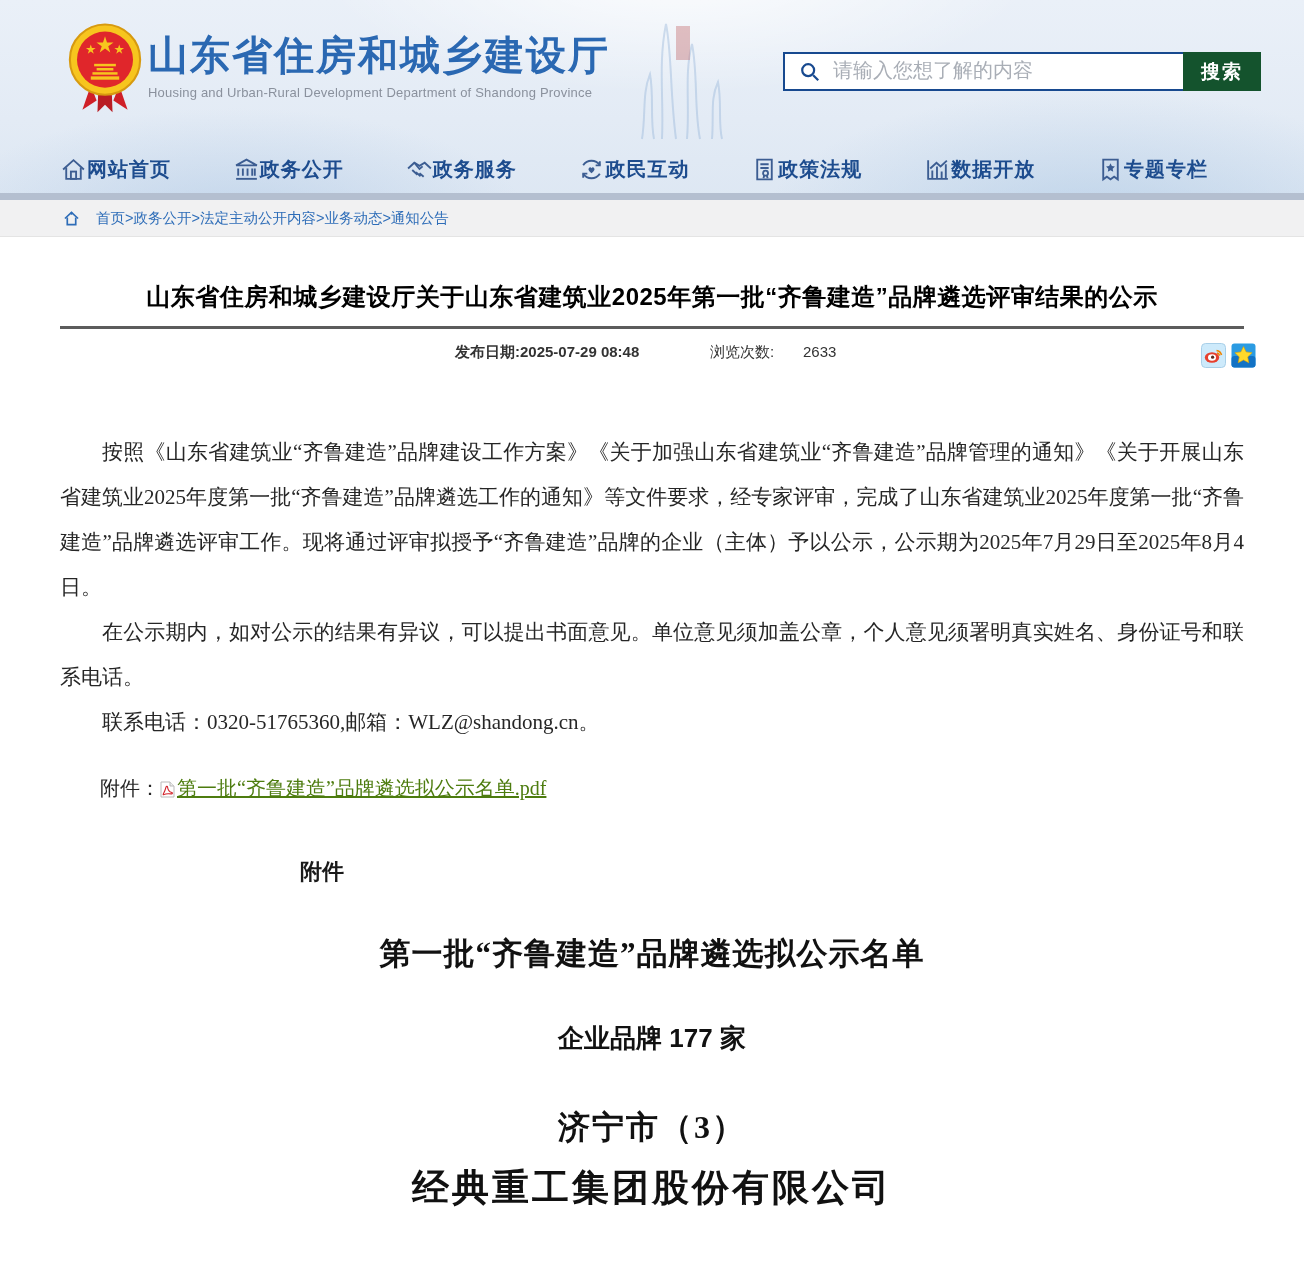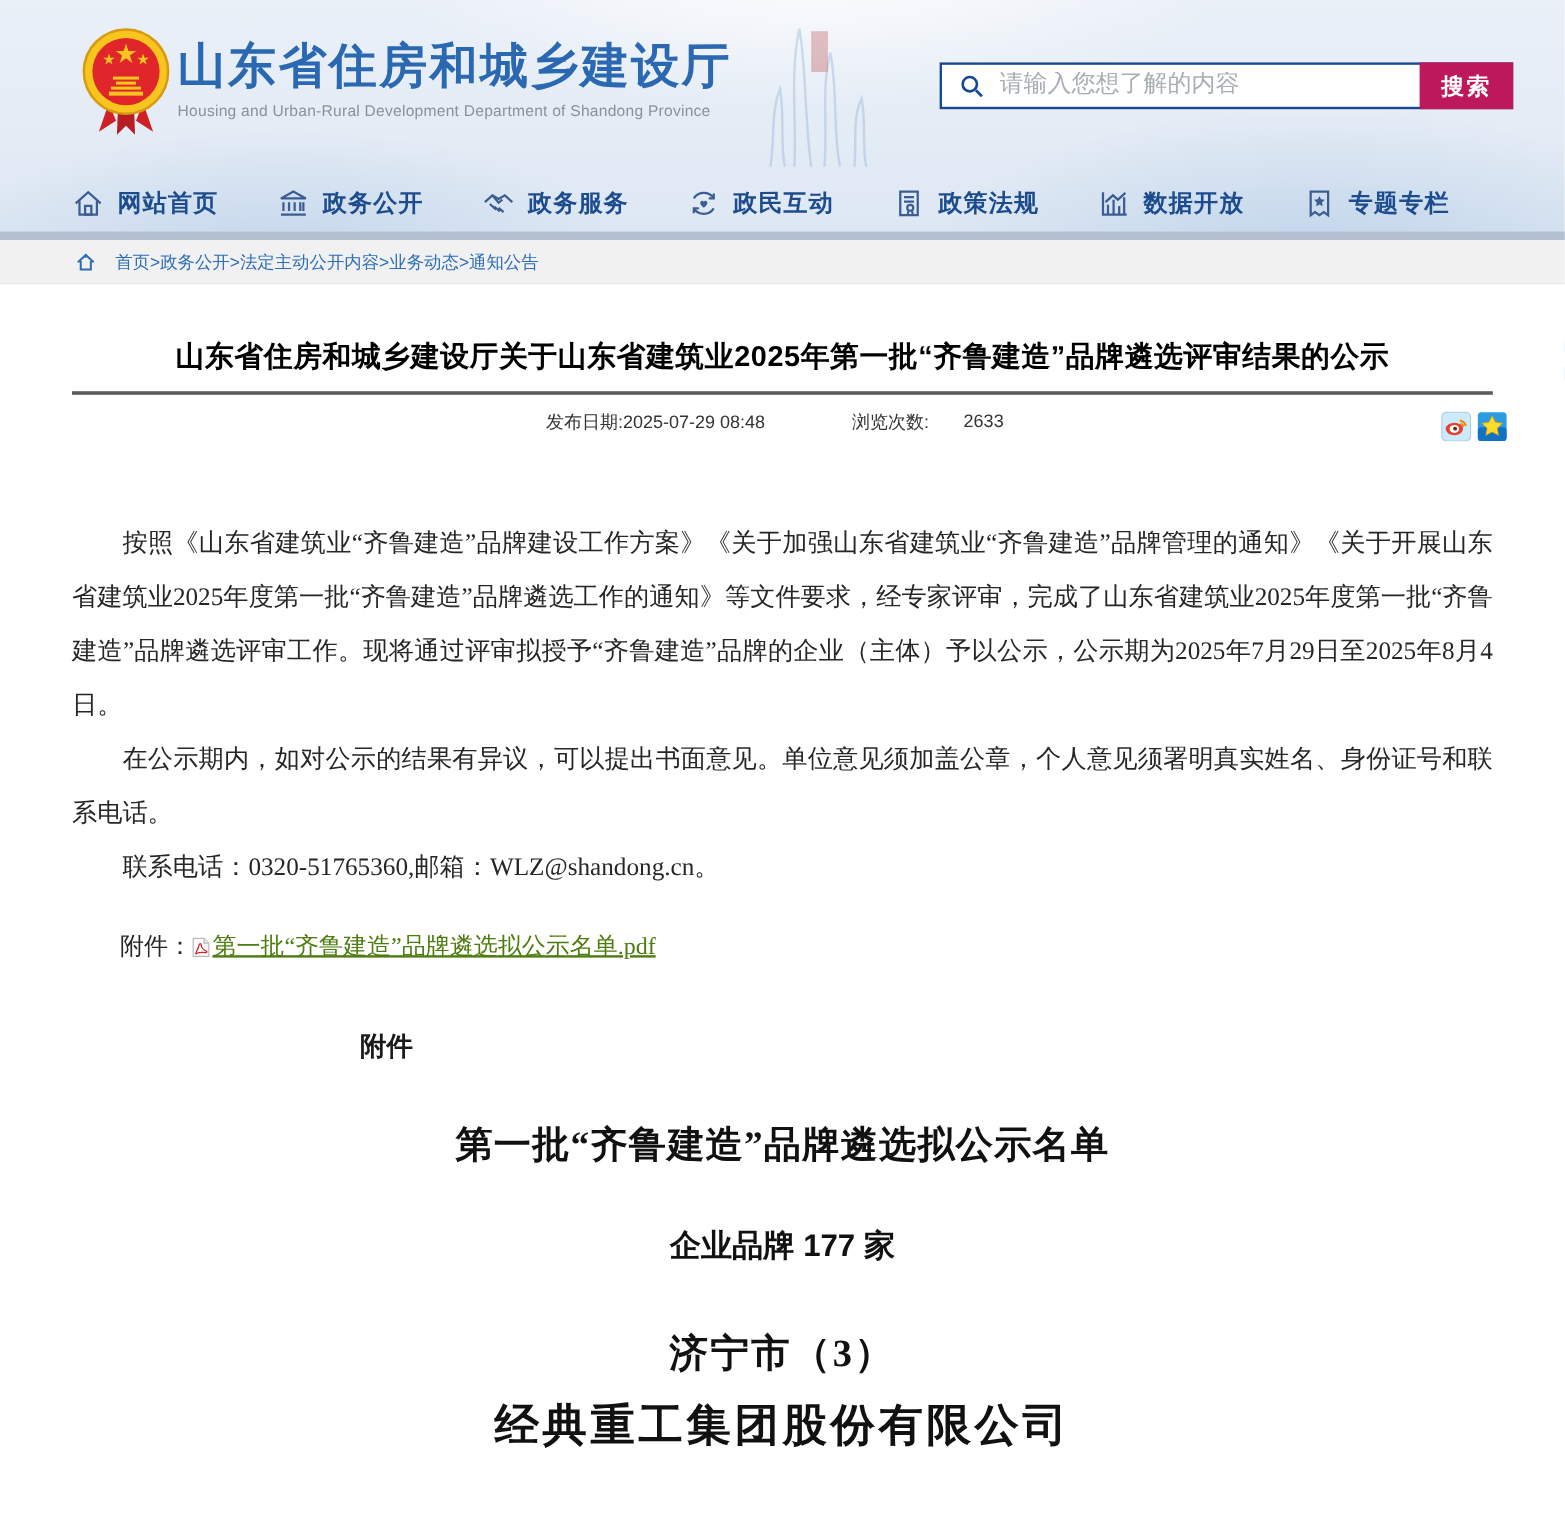--- a/index.html
+++ b/index.html
@@ -26,46 +26,46 @@
 
   .searchbar {
     position:absolute; left:783px; top:52px; width:478px; height:39px;
     background:#fff; border:2px solid #17498f; display:flex; align-items:center;
   }
   .search-glass { margin:0 12px 0 14px; flex:0 0 auto; display:flex; }
   .search-input { flex:1; border:none; outline:none; font-size:20px; color:#333; background:transparent; font-family:Liberation Mono, monospace; }
   .search-input::placeholder { color:#a9aeb6; }
   .search-btn {
     width:78px; height:39px; margin:-2px -2px -2px 0; border:none; cursor:pointer;
-    background:#be185d; color:#fff; font-size:19px; font-weight:bold; letter-spacing:2px;
+    background:#14532d; color:#fff; font-size:19px; font-weight:bold; letter-spacing:2px;
     font-family:"Liberation Sans",sans-serif;
   }
 
   .nav { height:48px; display:flex; align-items:center; justify-content:space-between; padding:0 96px 0 60px; position:relative; }
-  .nav-item { display:flex; align-items:flex-start; gap:11px; cursor:pointer;font-family:Liberation Serif, serif; }
+  .nav-item { display:flex; align-items:flex-start; cursor:pointer;font-family:Liberation Serif, serif; }
   .nav-item svg { flex:0 0 auto; }
   .nav-label { font-size:20px; font-weight:bold; color:#1d4c8e; letter-spacing:1px; }
   .nav-band { height:7px; background:#b4bfd0; }
 
   
   .breadcrumb {
     height:37px; background:#f1f1f2; border-bottom:1px solid #e4e4e4;
     display:flex; align-items:center; padding-left:64px; gap:17px;
   }
   .crumb-text { color:#2e6db8; font-size:14.5px; }
 
   
   .content { background:#fff; padding:0 60px; position:relative; }
   .article-title { text-align:center; font-size:24px; font-weight:bold; color:#000;
     padding-top:44px; letter-spacing:.5px; }
   .title-rule { border:none; border-top:3px solid #5c5c5c; margin-top:13px; }
 
   .meta-row { position:relative; height:48px; font-size:15px; color:#333; }
   .meta-row span { position:absolute; top:14px; }
-  .meta-publish { left:395px; }
+  .meta-publish { left:395px;font-weight:bold; }
   .meta-views-label { left:650px; }
   .meta-views-value { left:743px; }
   .share-icons { position:absolute; top:9px; right:-12px; display:flex; gap:5px; }
   .share-icons .sicon { width:25px; height:25px; cursor:pointer; display:block; }
 
   .body-text { margin-top:53px; font-family:"Liberation Serif","DejaVu Serif",serif;
     font-size:21px; line-height:45px; color:#262626; text-align:justify; }
   .body-text p { text-indent:2em; }
 
   .attach-row { margin-top:30px; font-family:"Liberation Serif","DejaVu Serif",serif;

